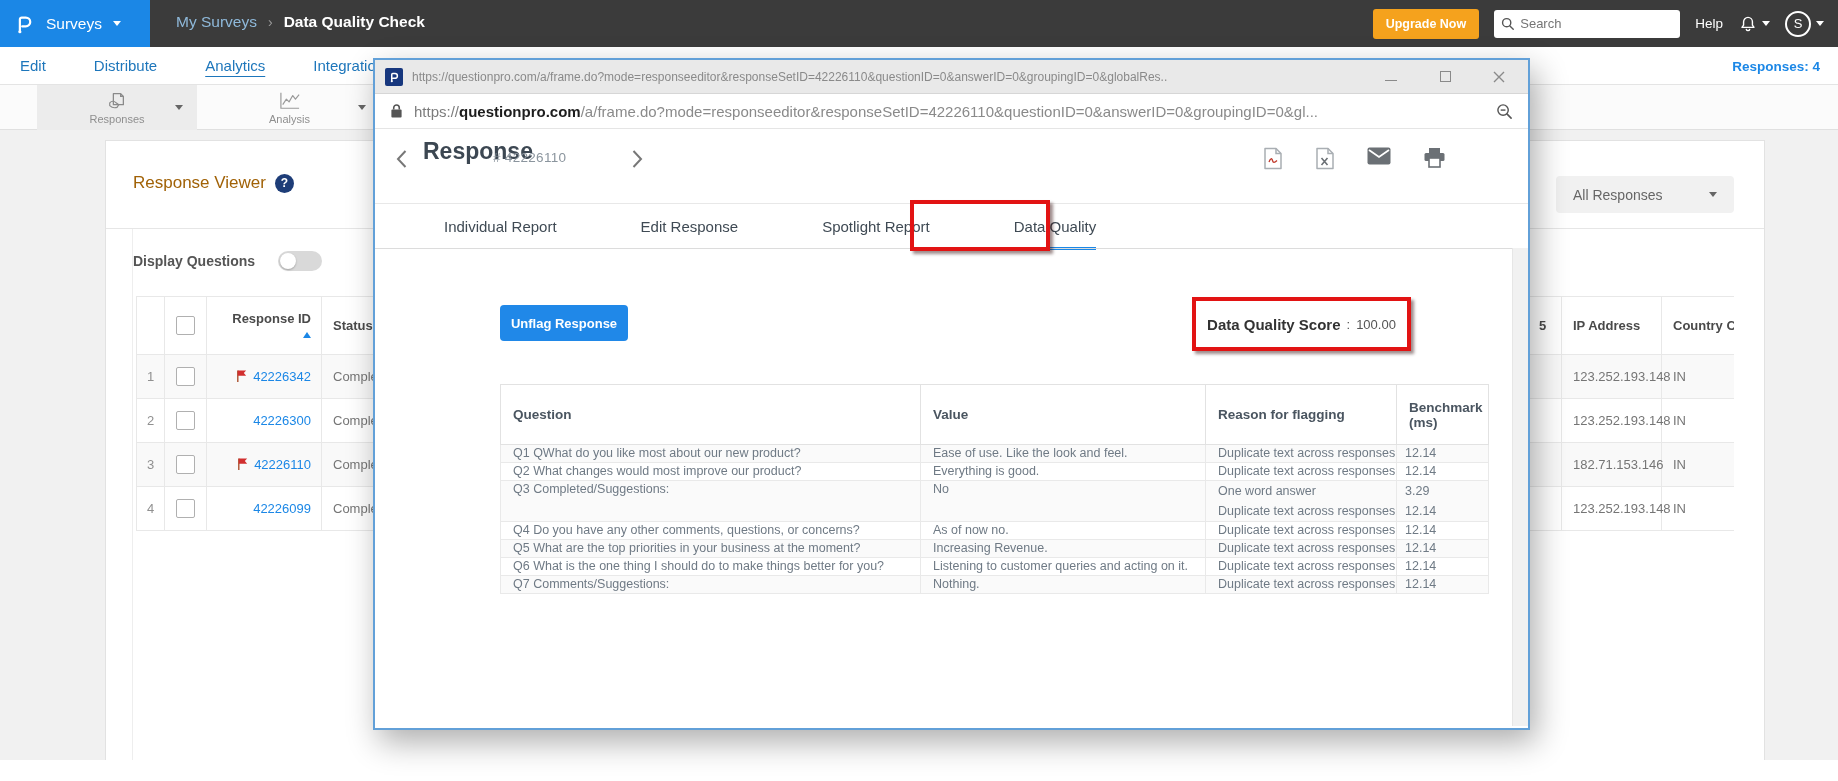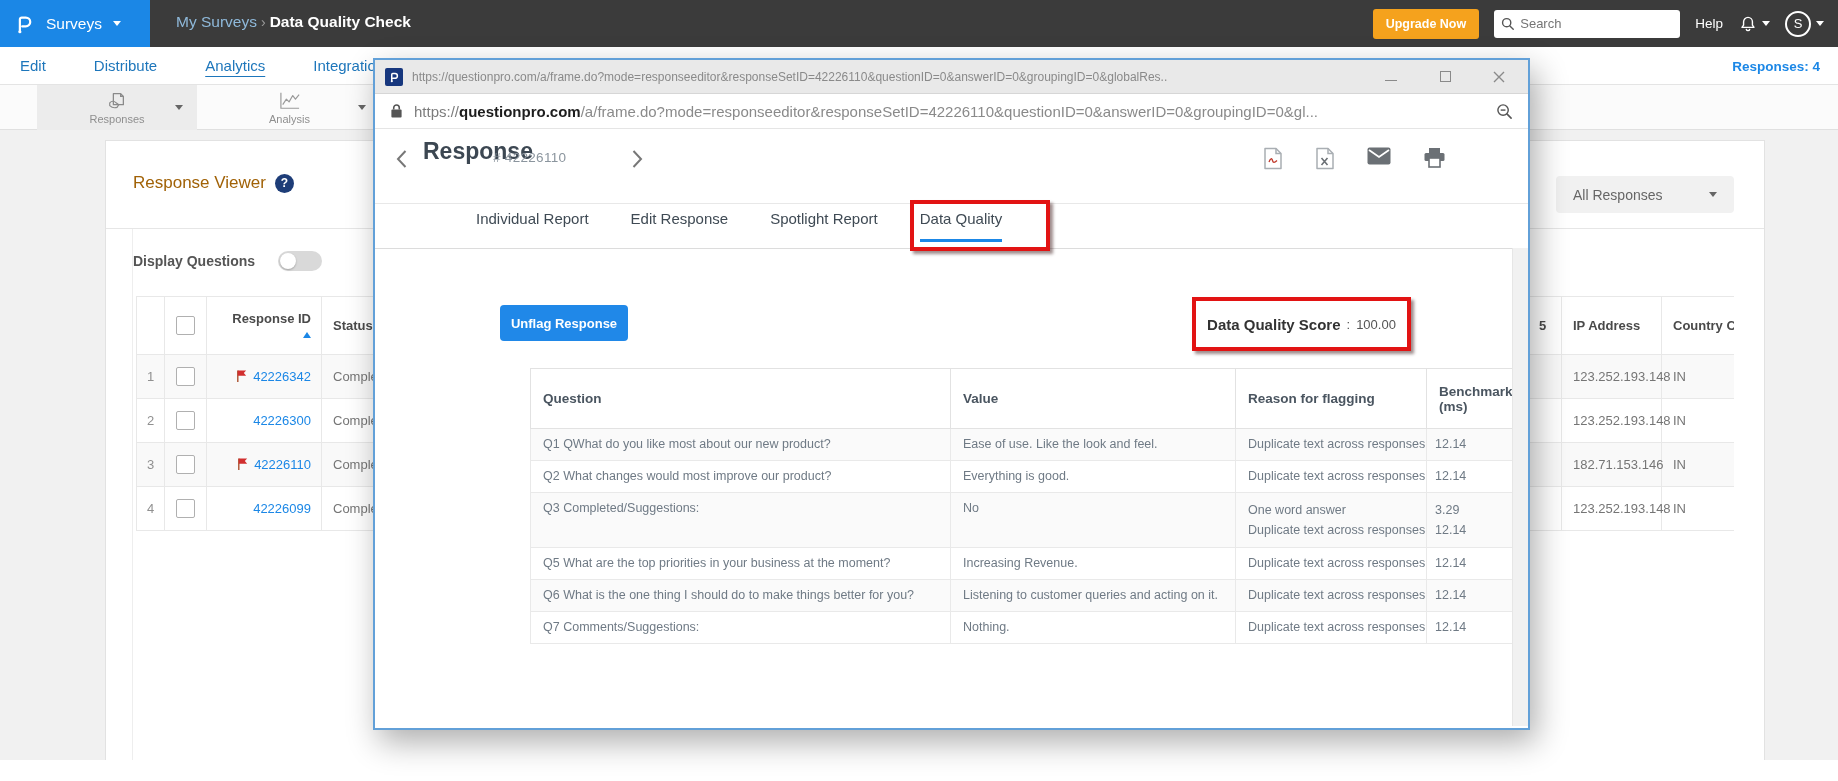--- a/index.html
+++ b/index.html
@@ -6,21 +6,21 @@
   html,body { background:#fff; }
   body { font-family:"Liberation Sans", sans-serif; }
   .canvas { position:relative; width:1838px; height:781px; overflow:hidden; background:#fff; }
 
   
   .topnav { position:absolute; left:0; top:0; width:1838px; height:47px; background:#3b3b3b; }
   .brand { position:absolute; left:0; top:0; width:150px; height:47px; background:#1b87e6; display:flex; align-items:center; padding-left:13px; gap:11px; }
   .brand-label { color:#fff; font-size:15.5px; }
   .caret { width:0; height:0; border-left:4.5px solid transparent; border-right:4.5px solid transparent; border-top:5px solid #fff; }
   .caret.mid  { border-top-color:#666; }
-  .breadcrumb { position:absolute; left:176px; top:0; height:43px; display:flex; align-items:center; gap:4px; font-size:15.5px; }
+  .breadcrumb { position:absolute; left:176px; top:0; height:43px; display:flex; align-items:center; gap:11px; font-size:15.5px; }
   .bc-parent { color:#8fb9da; }
   .bc-sep { color:#9a9a9a; font-size:14px; }
   .bc-current { color:#fff; font-weight:600; }
   .topnav-right { position:absolute; right:14px; top:0; height:47px; display:flex; align-items:center; gap:15px; }
   .upgrade-btn { background:#f5a21d; color:#fff; font-size:12.5px; font-weight:700; padding:8px 13px; border-radius:3px; border:none; cursor:pointer; }
   .searchbox { width:186px; height:28px; background:#fff; border-radius:3px; display:flex; align-items:center; padding:0 7px; gap:5px; }
   .searchbox input { border:none; outline:none; width:100%; font-size:13px; color:#444; font-family:"Liberation Sans",sans-serif; }
   .help-label { color:#fff; font-size:13.5px; }
   .bell-wrap { display:flex; align-items:center; gap:4px; }
   .avatar-wrap { display:flex; align-items:center; gap:5px; }
@@ -92,35 +92,35 @@
   .m-content { position:relative; height:597px; background:#fff; }
   .nav-chev { position:absolute; top:20px; cursor:pointer; }
   .chev-prev { left:20px; }
   .chev-next { left:256px; }
   .m-title { position:absolute; left:48px; top:9px; font-size:23px; font-weight:600; color:#3c4752; }
   .m-resp-no { position:absolute; left:118px; top:21px; font-size:13.5px; color:#8b959e; letter-spacing:.3px; }
   .m-actions { position:absolute; left:888px; top:18px; display:flex; gap:32px; }
   .m-actions .act { cursor:pointer; }
   .m-div1 { position:absolute; left:0; top:74px; width:100%; height:1px; background:#e8e8e8; }
   .m-div2 { position:absolute; left:0; top:119px; width:100%; height:1px; background:#dcdcdc; }
-  .m-tabs { position:absolute; left:69px; top:69px; display:flex; gap:42px;margin-left:32px; }
+  .m-tabs { position:absolute; left:69px; top:77px; display:flex; gap:84px; }
   .m-tab { font-size:15px; color:#3f4a54; padding:12px 0; line-height:17px; border-bottom:3px solid transparent; cursor:pointer; }
   .m-tab.active { border-bottom-color:#1b87e6; }
   .red-annot { border:4px solid #e21313; box-shadow:3px 3px 3px rgba(40,0,0,.45); background:transparent; }
   .annot-tab { position:absolute; left:535px; top:71px; width:140px; height:51px; z-index:6; pointer-events:none; }
   .unflag-btn { position:absolute; left:125px; top:176px; width:128px; height:36px; background:#2088e8; border:none; border-radius:4px; color:#fff; font-size:13px; font-weight:600; cursor:pointer; font-family:"Liberation Sans",sans-serif; }
   .score-box { position:absolute; left:817px; top:168px; width:219px; height:54px; display:flex; align-items:center; justify-content:center; gap:6px; background:#fff; }
   .score-label { font-size:15px; font-weight:700; color:#333; }
   .score-sep { font-size:13px; color:#555; }
   .score-value { font-size:13px; color:#555; }
 
-  table.mt { position:absolute; left:125px; top:239px; width:988px; border-collapse:collapse; table-layout:fixed;margin-left:30px; }
+  table.mt { position:absolute; left:125px; top:255px; width:988px; border-collapse:collapse; table-layout:fixed; }
   .mt col.c1 { width:420px; } .mt col.c2 { width:285px; } .mt col.c3 { width:191px; } .mt col.c4 { width:92px; }
   .mt th { height:60px; font-size:13.5px; font-weight:700; color:#4a5560; text-align:left; vertical-align:middle; padding:0 12px; border:1px solid #e2e2e2; background:#fff; }
-  .mt td { font-size:12.5px; color:#6f7a85; padding:7px 12px; border:1px solid #e9e9e9; vertical-align:top; line-height:17px; white-space:nowrap; overflow:hidden; }
+  .mt td { font-size:12.5px; color:#6f7a85; padding:0 12px; border:1px solid #e9e9e9; vertical-align:top; line-height:17px; white-space:nowrap; overflow:hidden; }
   .mt tbody tr:nth-child(odd) td { background:#fafafa; }
   .mt td.bm { padding-left:8px; }
   .mt tr.dbl td div { line-height:20px; }
   .m-scrolltrack { position:absolute; right:0; top:119px; bottom:0; width:16px; background:#f1f1f1; border-left:1px solid #e6e6e6; }
 
   svg { display:block; }
 </style>
 </head>
 <body>
 
@@ -432,20 +432,26 @@
             <td>
                 <div>One word answer</div>
                 <div>Duplicate text across responses</div>
               </td>
             <td class="bm">
                 <div>3.29</div>
                 <div>12.14</div>
               </td>
           </tr>
           <tr>
+            <td>Q4 Do you have any other comments, questions, or concerns?</td>
+            <td>As of now no.</td>
+            <td>Duplicate text across responses</td>
+            <td class="bm">12.14</td>
+          </tr>
+          <tr>
             <td>Q5 What are the top priorities in your business at the moment?</td>
             <td>Increasing Revenue.</td>
             <td>Duplicate text across responses</td>
             <td class="bm">12.14</td>
           </tr>
           <tr>
             <td>Q6 What is the one thing I should do to make things better for you?</td>
             <td>Listening to customer queries and acting on it.</td>
             <td>Duplicate text across responses</td>
             <td class="bm">12.14</td>

